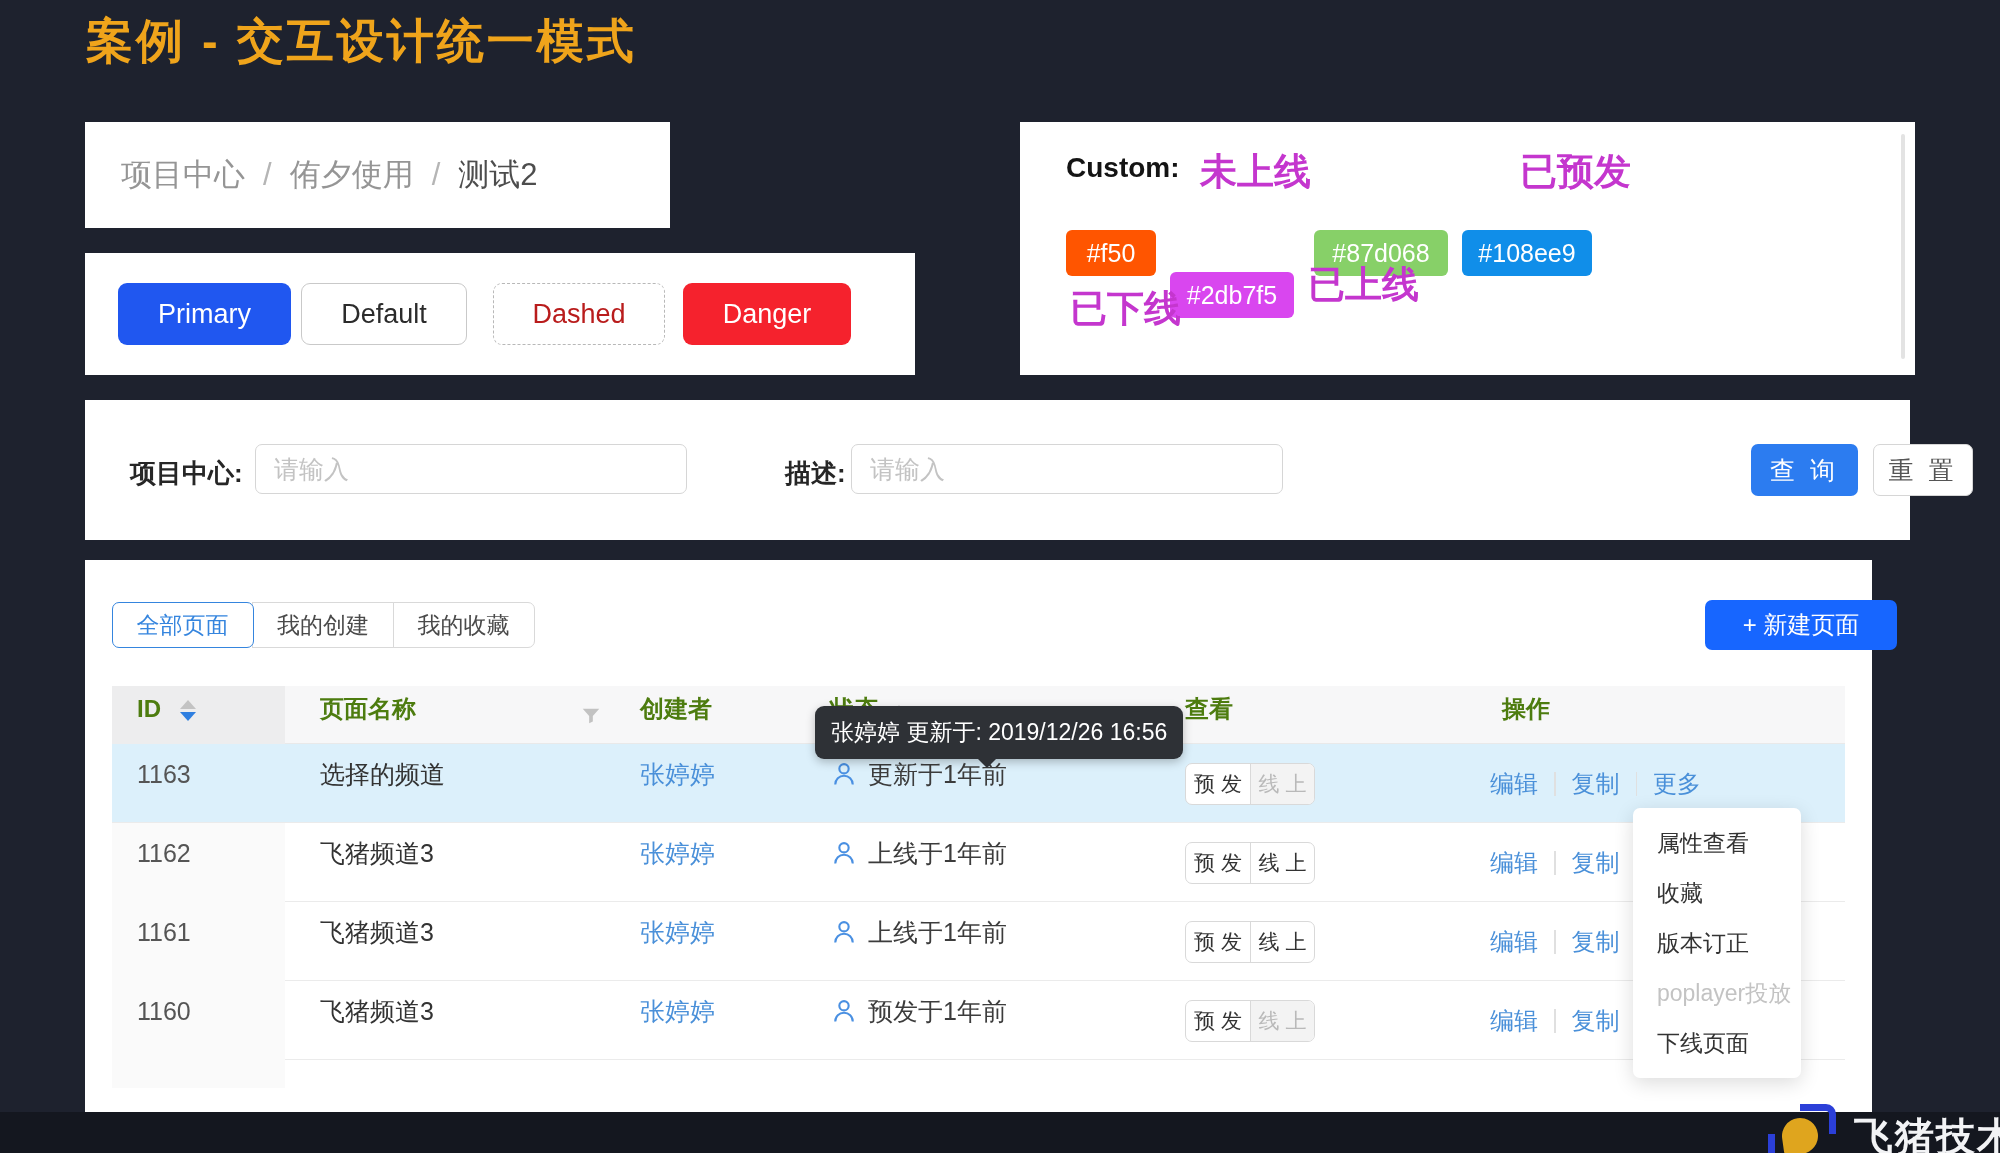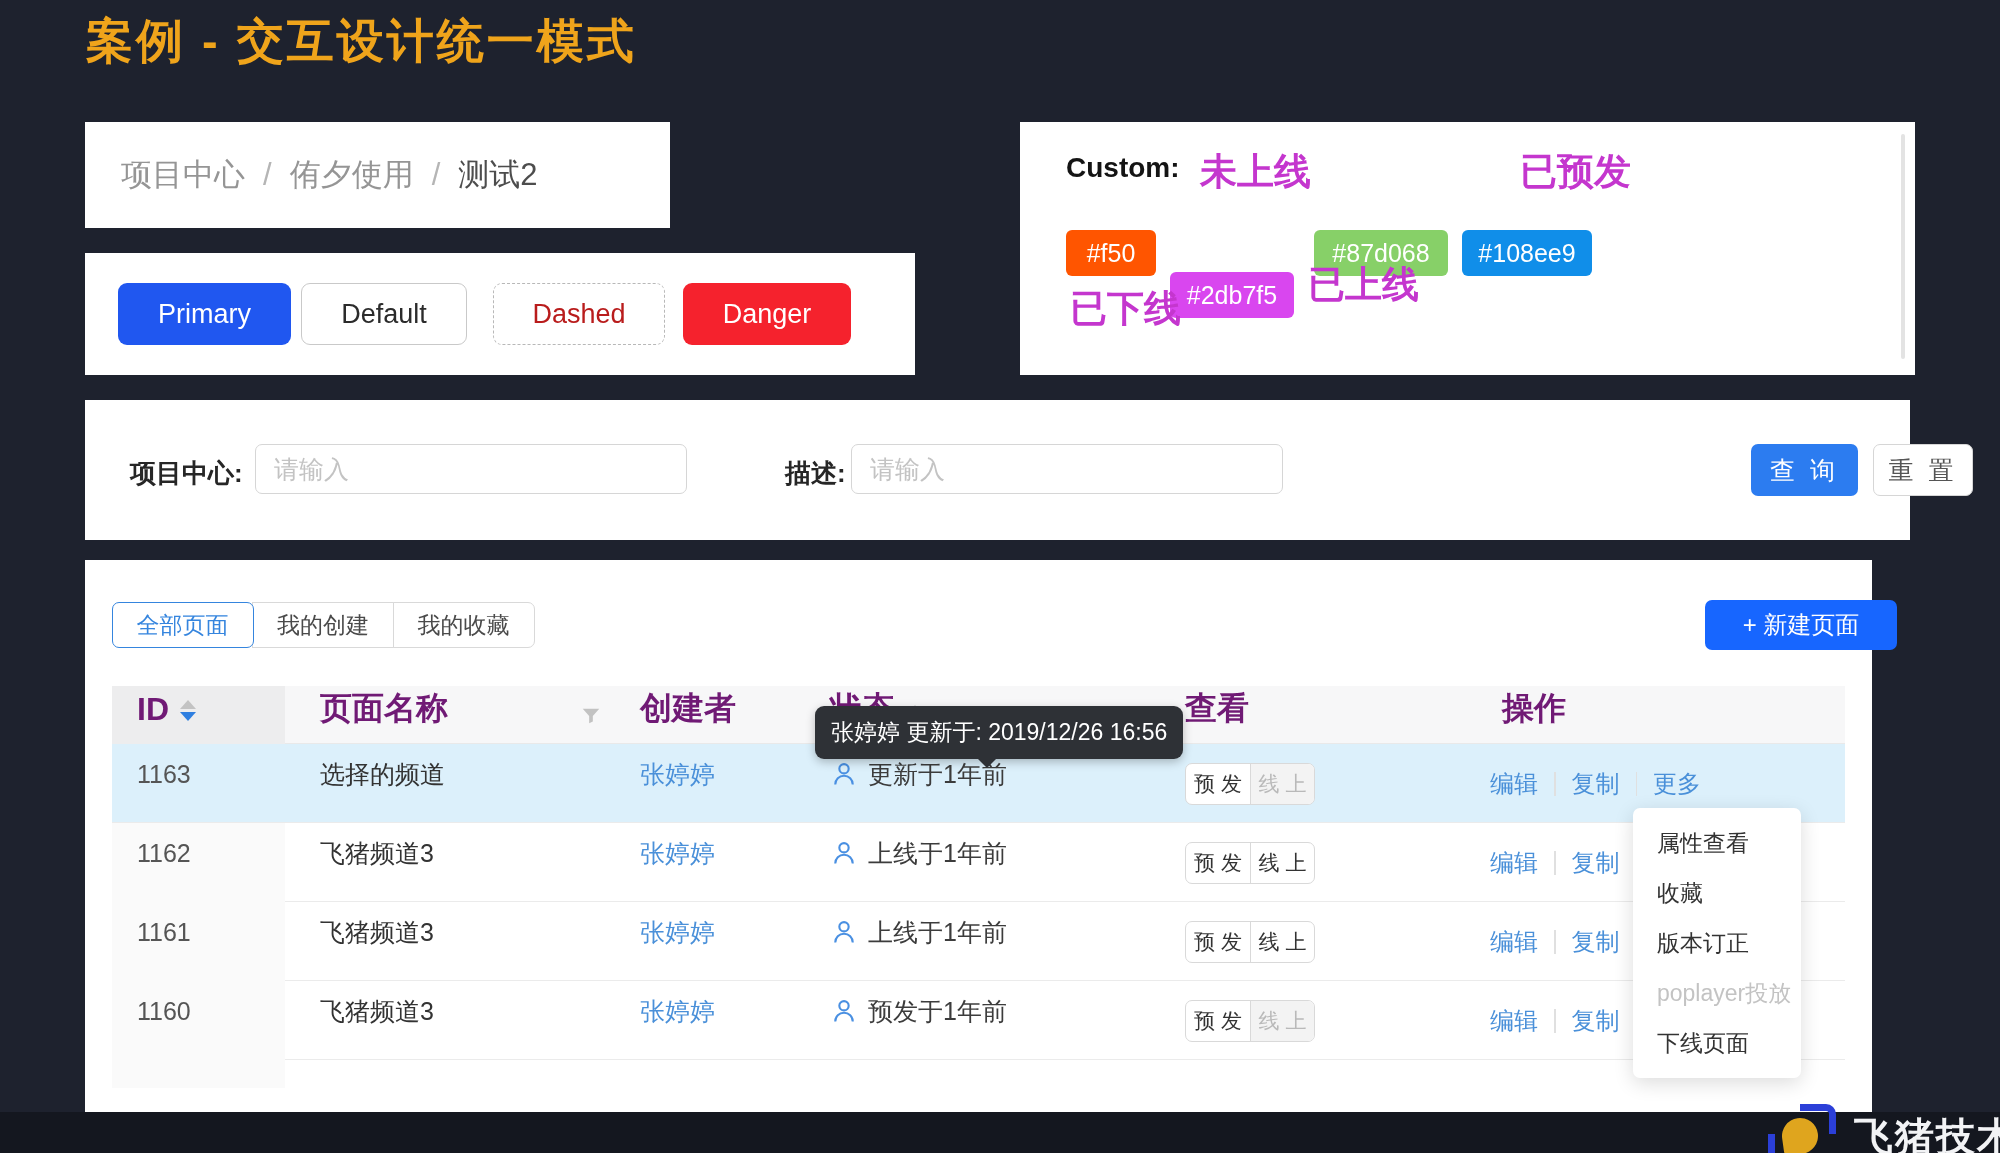--- a/index.html
+++ b/index.html
@@ -56,21 +56,21 @@
   .table-panel{left:85px;top:560px;width:1787px;height:552px;}
   .tabs{position:absolute;left:28px;top:42px;display:flex;}
   .tab{height:46px;line-height:44px;padding:0 24px;font-size:23px;color:#4a4a4a;background:#fff;border:1.5px solid #d9d9d9;margin-left:-1.5px;text-align:center;cursor:pointer;}
   .tab:first-child{border-radius:7px 0 0 7px;}
   .tab:last-child{border-radius:0 7px 7px 0;}
   .tab.active{color:#3585de;border-color:#3585de;border-radius:7px;position:relative;z-index:1;}
   .new-page-btn{position:absolute;left:1620px;top:40px;width:192px;height:50px;background:#1766ff;border:none;border-radius:7px;color:#fff;font-size:24px;display:flex;align-items:center;justify-content:center;cursor:pointer;}
 
   .thead{position:absolute;left:27px;top:126px;width:1733px;height:58px;background:#f7f7f8;border-bottom:1px solid #e9e9e9;}
   .id-head-bg{position:absolute;left:0;top:0;width:173px;height:58px;background:#ededee;}
-  .th{position:absolute;top:0;height:46px;display:flex;align-items:center;font-size:32px;color:#701a75;font-weight:600;}
+  .th{position:absolute;top:0;height:46px;display:flex;align-items:center;font-size:24px;color:#4d7c0f;font-weight:600;}
   .th-id{left:25px;} .th-name{left:208px;} .th-creator{left:528px;} .th-status{left:718px;}
   .th-view{left:1073px;} .th-ops{left:1390px;}
   .sorter{position:absolute;left:68px;top:14px;display:flex;flex-direction:column;align-items:center;gap:3px;cursor:pointer;}
   .caret-up{width:0;height:0;border-left:8px solid transparent;border-right:8px solid transparent;border-bottom:9px solid #c3c3c3;}
   .caret-down{width:0;height:0;border-left:8px solid transparent;border-right:8px solid transparent;border-top:9px solid #2f7fe0;}
   .filter-icon{position:absolute;left:468px;top:19px;cursor:pointer;}
   .status-caret{width:0;height:0;border-left:7px solid transparent;border-right:7px solid transparent;border-bottom:8px solid #cfcfcf;margin-left:14px;}
 
   .trow{position:absolute;left:27px;width:1733px;height:79px;border-bottom:1px solid #ebebeb;background:#fff;}
   .trow.hover{background:#dcf0fb;}

